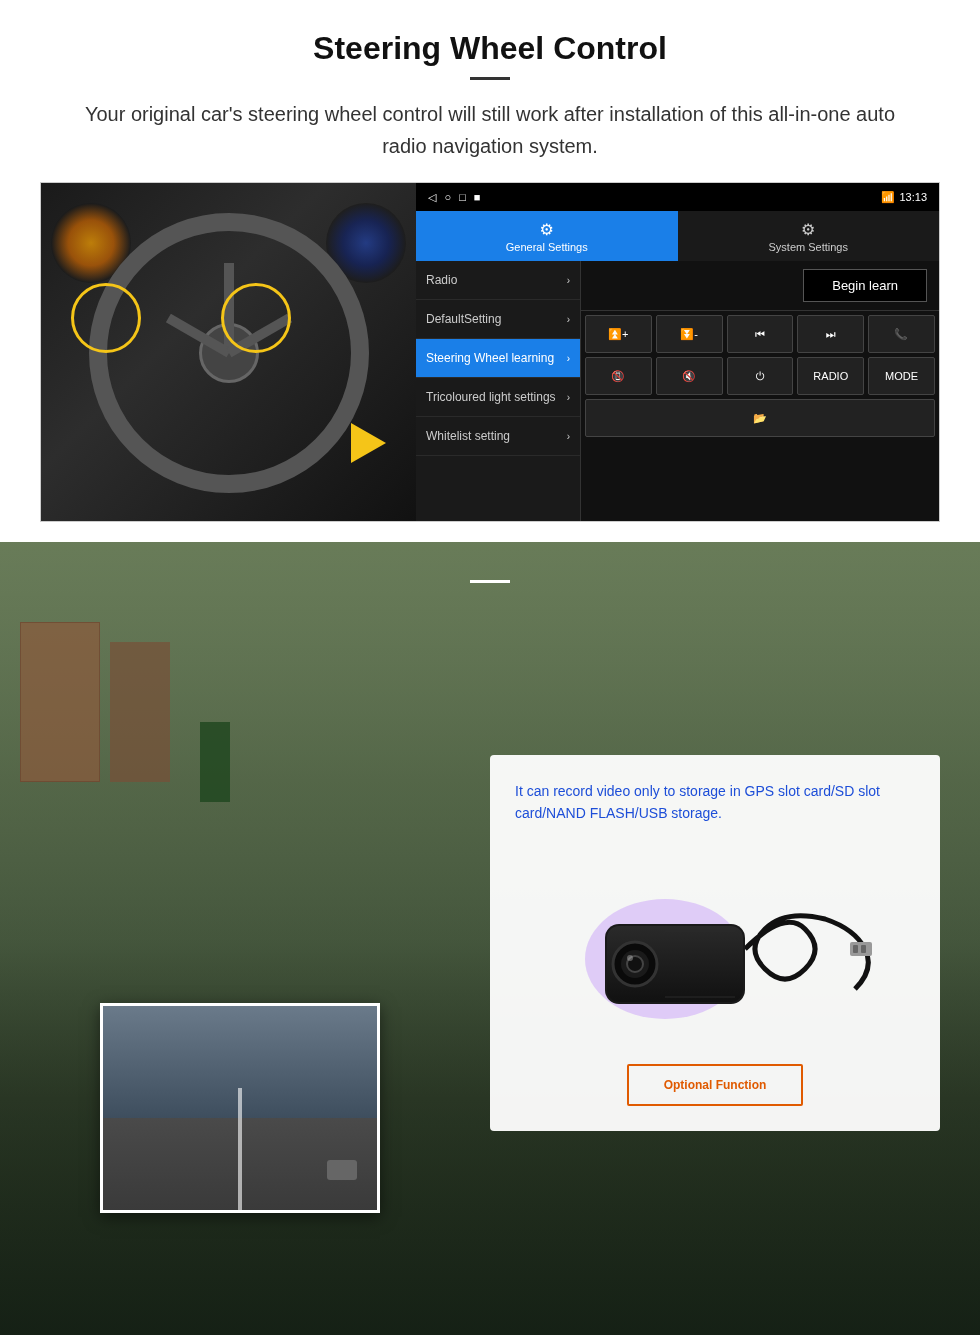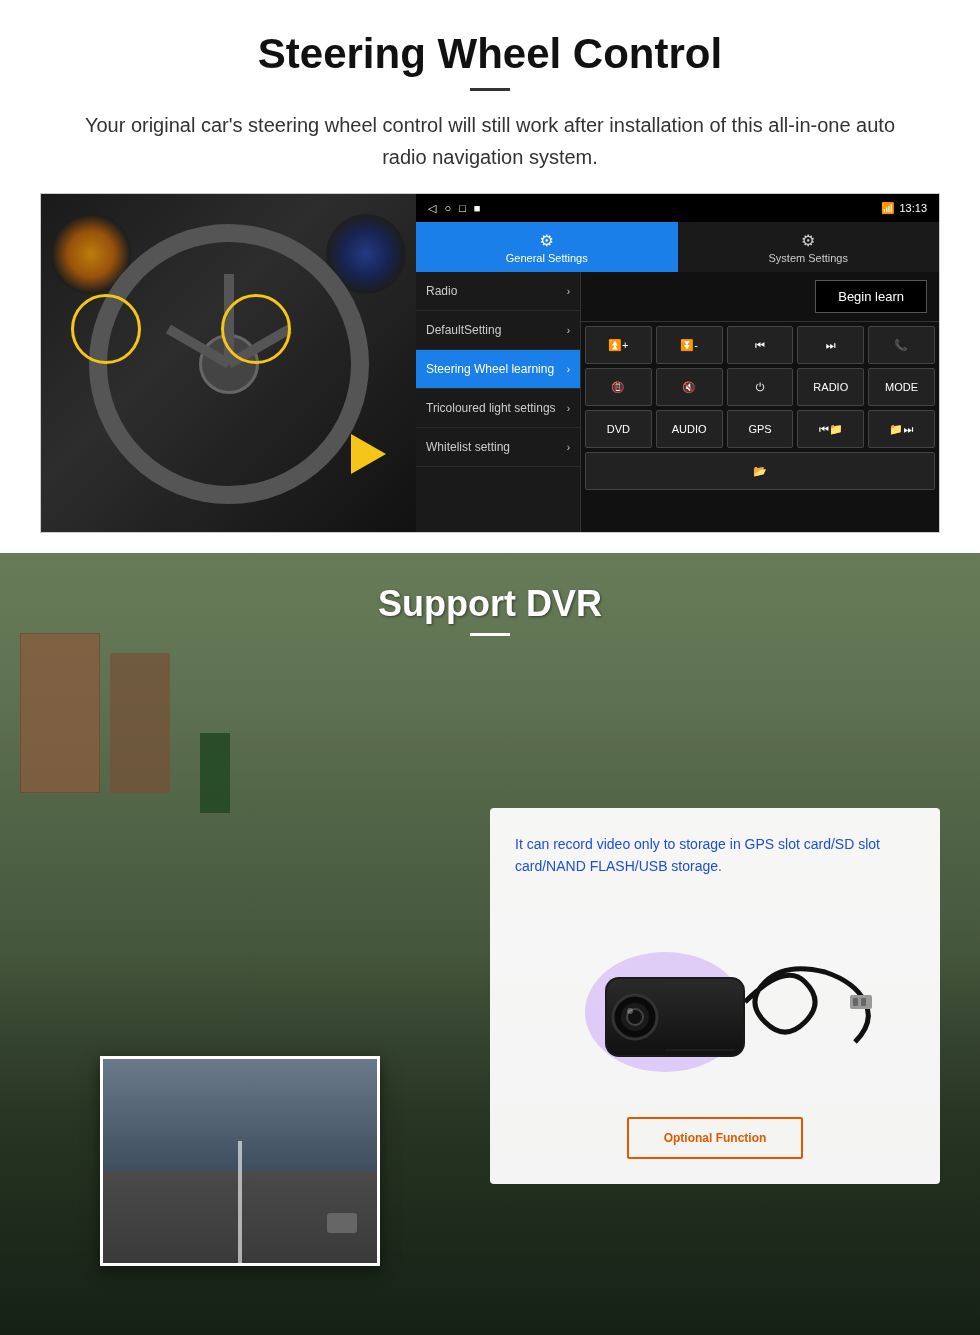--- a/index.html
+++ b/index.html
@@ -10,21 +10,21 @@
       overflow-x: hidden;
     }
 
     
     .section1 {
       padding: 30px 40px 20px;
       background: #fff;
     }
     .section-title {
       text-align: center;
-      font-size: 42px;
+      font-size: 32px;
       font-weight: 900;
       color: #111;
       margin-bottom: 10px;
     }
     .section-divider {
       width: 40px;
       height: 3px;
       background: #333;
       margin: 0 auto 18px;
     }
@@ -203,21 +203,21 @@
       display: flex;
       align-items: center;
       justify-content: flex-end;
       padding: 8px 12px;
       border-bottom: 1px solid #333;
     }
     .begin-learn-btn {
       background: #000;
       color: #fff;
       border: 1px solid #555;
-      padding: 8px 22px;
+      padding: 8px 28px;
       font-size: 13px;
       cursor: pointer;
     }
     .control-grid {
       display: flex;
       flex-direction: column;
       padding: 4px;
       gap: 4px;
     }
     .ctrl-row {
@@ -568,27 +568,20 @@
             </div>
 
             <div class="ctrl-row">
               <div class="ctrl-btn">📵</div>
               <div class="ctrl-btn">🔇</div>
               <div class="ctrl-btn">⏻</div>
               <div class="ctrl-btn">RADIO</div>
               <div class="ctrl-btn">MODE</div>
             </div>
 
-            <div class="ctrl-row">
-              <div class="ctrl-btn">DVD</div>
-              <div class="ctrl-btn">AUDIO</div>
-              <div class="ctrl-btn">GPS</div>
-              <div class="ctrl-btn">⏮📁</div>
-              <div class="ctrl-btn">📁⏭</div>
-            </div>
 
             <div class="ctrl-row">
               <div class="ctrl-btn">📂</div>
             </div>
           </div>
         </div>
       </div>
     </div>
   </div>
 </div>
@@ -596,21 +589,20 @@
 <div class="section2">
   <div class="dvr-bg"></div>
   <div class="dvr-street-overlay"></div>
 
   <div class="building1"></div>
   <div class="building2"></div>
   <div class="tree1"></div>
   <div class="vehicle1"></div>
 
   <div class="section2-header">
-    <h2 class="section2-title">Support DVR</h2>
     <div class="section2-divider"></div>
   </div>
 
   <div class="dvr-content">
 
     <div class="dvr-left">
       <div class="dvr-screenshot">
         <div class="dvr-screenshot-inner">
           <div class="road-visual">
             <div class="road-surface"></div>

